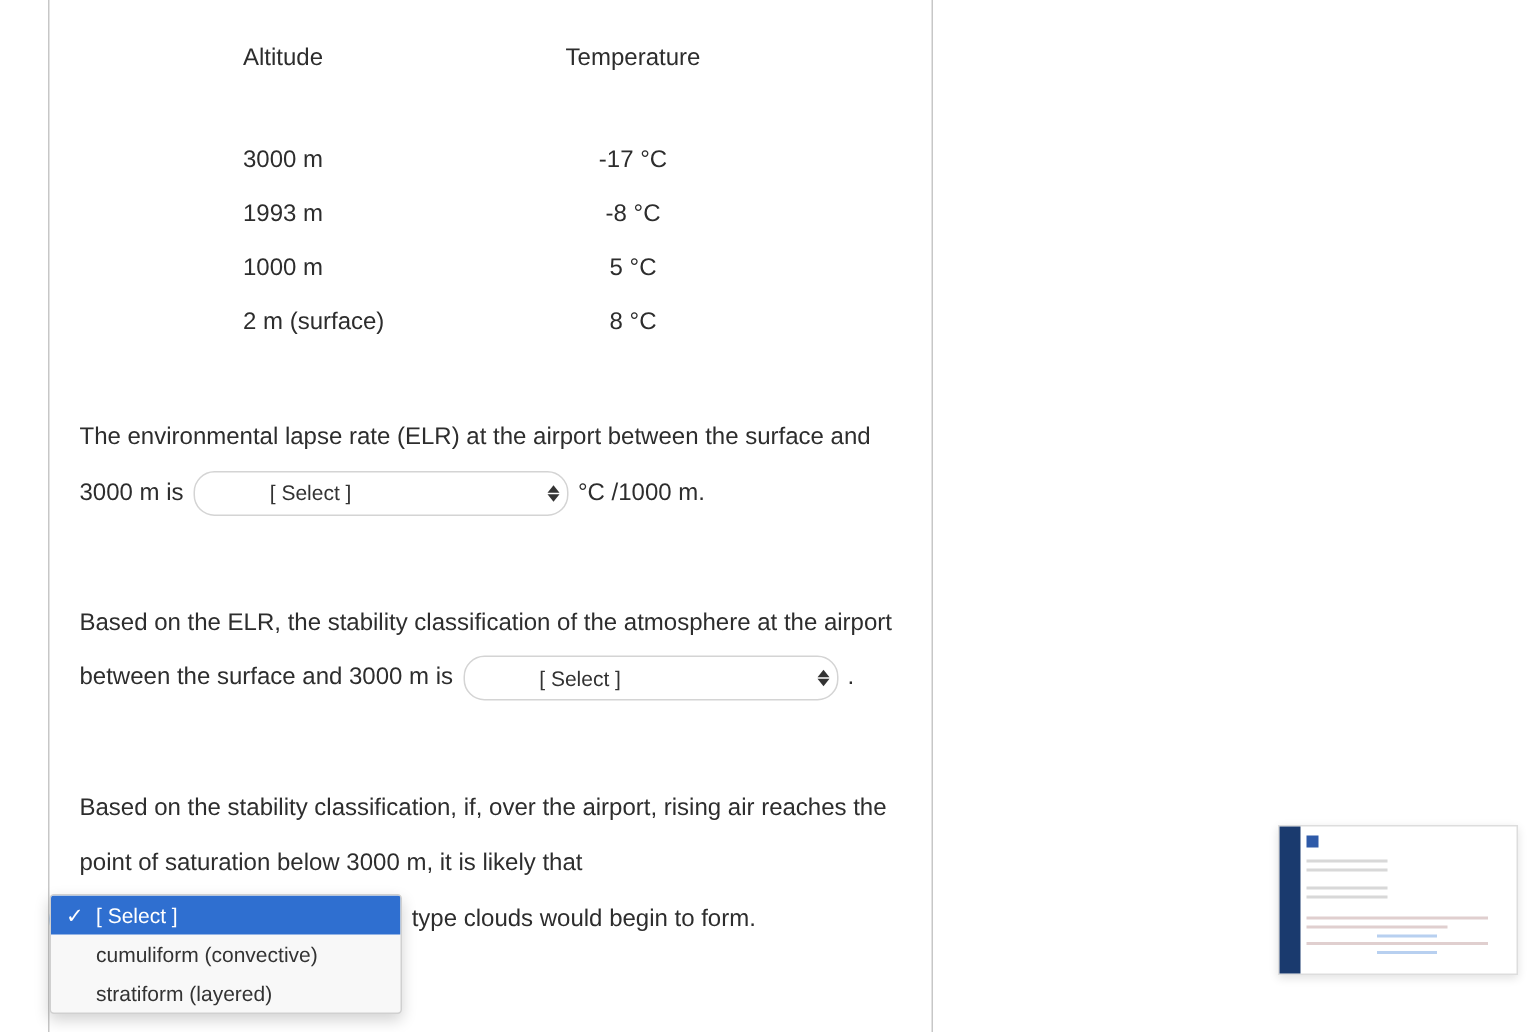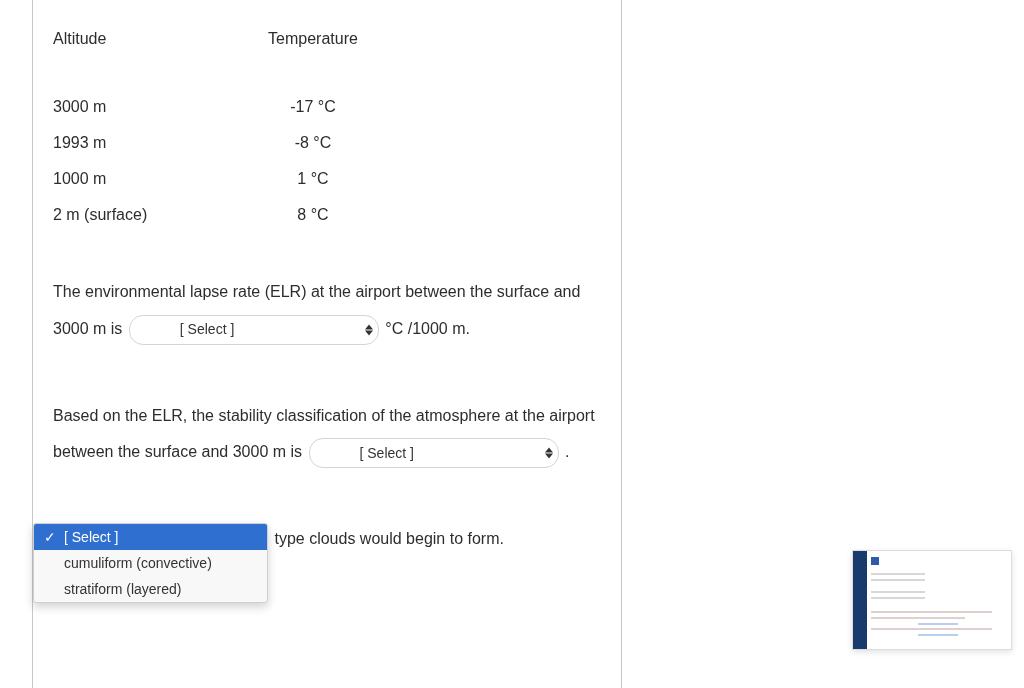--- a/index.html
+++ b/index.html
@@ -22,20 +22,21 @@
       border-right: 1px solid #c7c7c7;
       padding: 0 20px;
     }
     .table {
       margin-top: 30px;
       width: 100%;
     }
     .trow {
       display: flex;
       margin-bottom: 18px;
+      justify-content: center;
     }
     .trow.header {
       margin-bottom: 50px;
     }
     .col-alt {
       width: 190px;
     }
     .col-temp {
       width: 140px;
       text-align: center;
@@ -176,21 +177,21 @@
     <div class="trow">
       <div class="col-alt">3000 m</div>
       <div class="col-temp">-17 °C</div>
     </div>
     <div class="trow">
       <div class="col-alt">1993 m</div>
       <div class="col-temp">-8 °C</div>
     </div>
     <div class="trow">
       <div class="col-alt">1000 m</div>
-      <div class="col-temp">1 °C</div>
+      <div class="col-temp">5 °C</div>
     </div>
     <div class="trow">
       <div class="col-alt">2 m (surface)</div>
       <div class="col-temp">8 °C</div>
     </div>
   </div>
 
   <div class="section">
     <span>The environmental lapse rate (ELR) at the airport between the surface and 3000 m is</span>
     <span class="select-wrap" style="width:250px;">
@@ -209,20 +210,21 @@
       <span class="select-inner">[ Select ]</span>
       <span class="select-toggle">
         <span class="tri-up"></span>
           <span class="tri-down"></span>
       </span>
     </span>
     <span>.</span>
   </div>
 
   <div class="section">
+    <span>Based on the stability classification, if, over the airport, rising air reaches the point of saturation below 3000 m, it is likely that</span>
     <span class="select-wrap select-open" style="width:235px; margin-left:-20px;">
       <span class="select-inner" style="color:#fff;visibility:hidden;">[ Select ]</span>
       <span class="select-toggle">
         <span class="tri-up"></span>
           <span class="tri-down"></span>
       </span>
       <div class="dropdown-menu" style="top:-3px;">
         <div class="dropdown-item selected">[ Select ]</div>
         <div class="dropdown-item">cumuliform (convective)</div>
         <div class="dropdown-item">stratiform (layered)</div>

